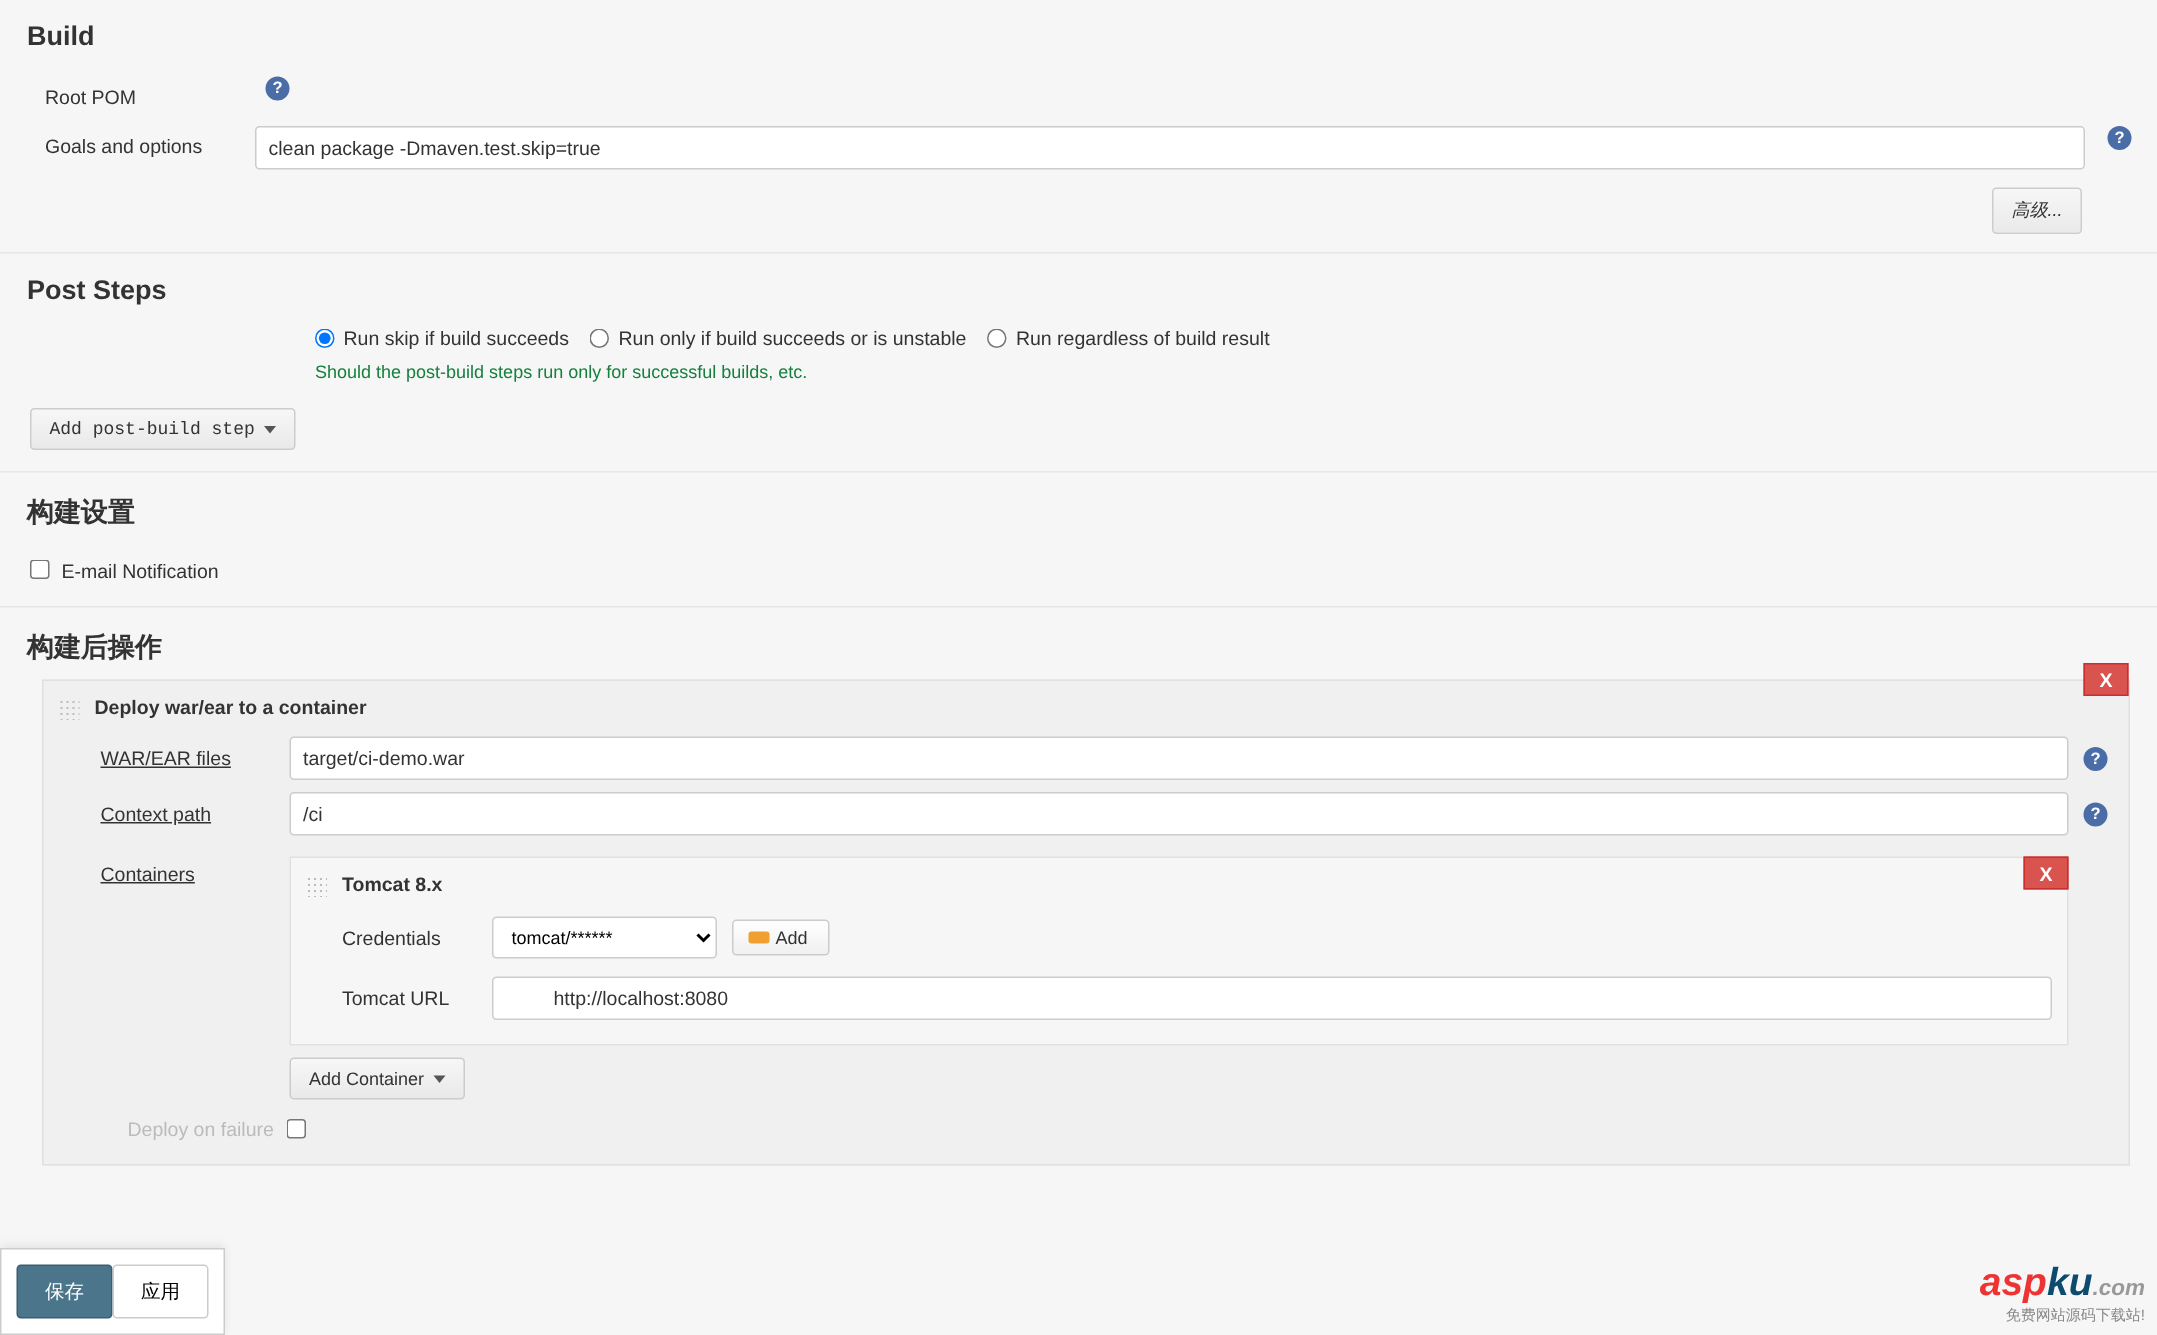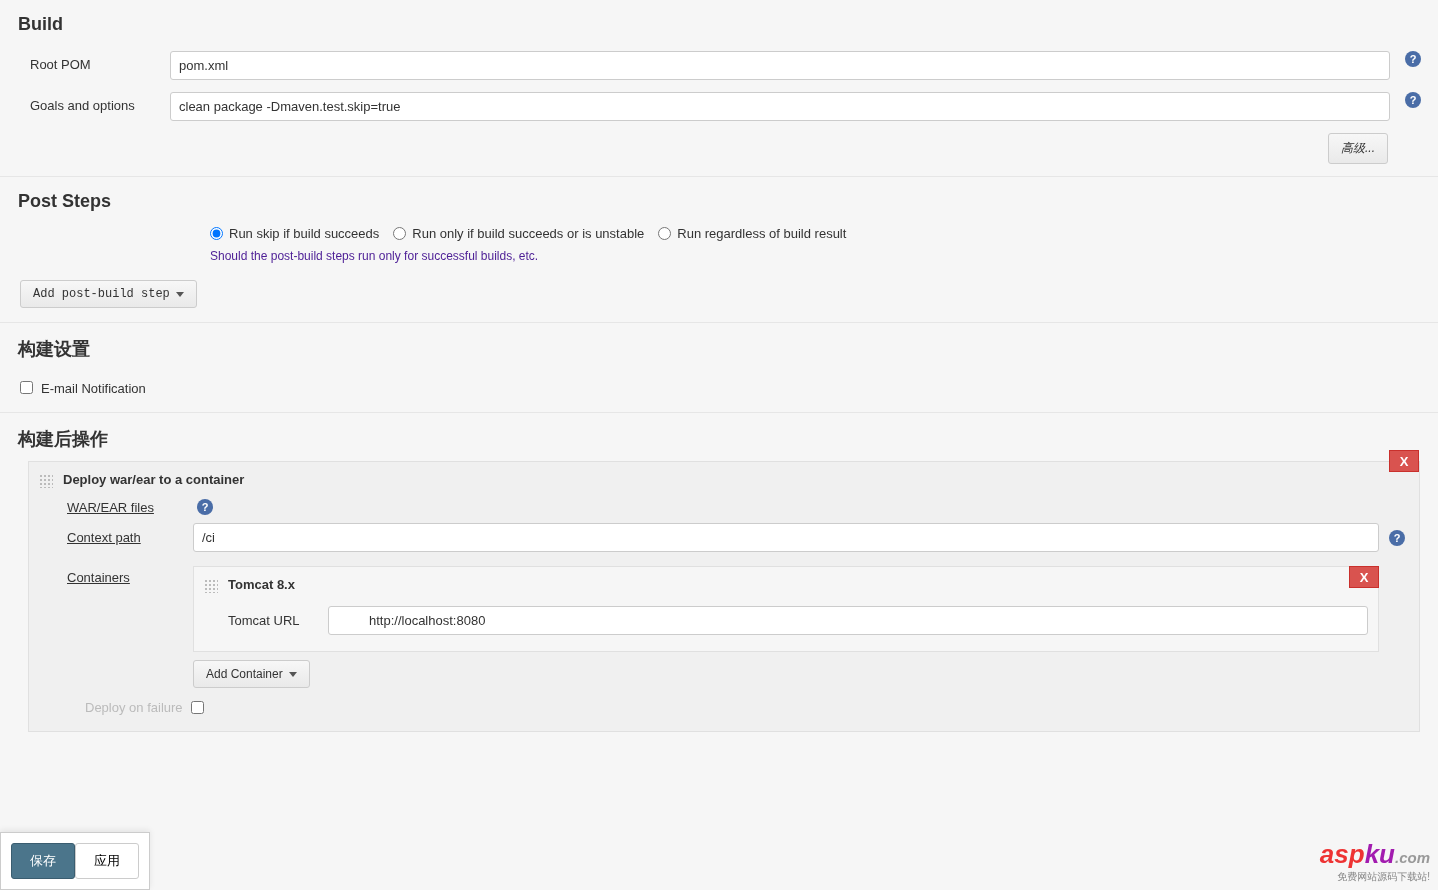--- a/index.html
+++ b/index.html
@@ -12,21 +12,21 @@
   .row-field{flex:1;margin-right:8px;}
   .row-help{width:30px;display:flex;align-items:center;justify-content:center;}
   input[type=text]{width:100%;padding:6px 8px;font-size:13px;border:1px solid #ccc;border-radius:3px;background:#fff;color:#333;}
   .help-icon{width:16px;height:16px;border-radius:50%;background:#4a6da7;color:#fff;font-size:11px;font-weight:bold;display:inline-flex;align-items:center;justify-content:center;cursor:pointer;}
   .adv-row{display:flex;justify-content:flex-end;padding:6px 40px 12px 0;font-style:italic;}
   .btn{display:inline-flex;align-items:center;gap:4px;padding:6px 12px;font-size:12px;color:#333;border:1px solid #ccc;border-radius:3px;cursor:pointer;background:linear-gradient(#fff,#f0f0f0);}
   .btn.grey{background:linear-gradient(#f7f7f7,#e9e9e9);}
   .btn .caret{width:0;height:0;border-left:4px solid transparent;border-right:4px solid transparent;border-top:5px solid #555;margin-left:2px;}
   .radio-row{display:flex;align-items:center;gap:14px;padding:4px 0 4px 200px;flex-wrap:wrap;}
   .radio-item{display:flex;align-items:center;gap:6px;}
-  .hint{color:#4c1d95;font-size:12px;padding:4px 0 12px 200px;}
+  .hint{color:#15803d;font-size:12px;padding:4px 0 12px 200px;}
   .add-step-row{padding:5px 0 14px 10px;font-family:Liberation Mono, monospace;}
   .checkbox-row{display:flex;align-items:flex-start;gap:8px;padding:10px 10px 16px;}
   .publisher-block{margin:0 8px 0 18px;border:1px solid #e0e0e0;background:#f0f0f0;position:relative;padding:10px 10px 10px 34px;}
   .drag-dots{position:absolute;left:10px;top:12px;width:14px;height:14px;background-image:radial-gradient(#bbb 1px,transparent 1px);background-size:4px 4px;}
   .publisher-title{font-weight:bold;font-size:13px;padding:0 0 8px 0;}
   .close-x{position:absolute;right:0;top:0;transform:translateY(-12px);background:#d9534f;color:#fff;font-weight:bold;font-size:13px;width:30px;height:22px;display:flex;align-items:center;justify-content:center;cursor:pointer;border:1px solid #c9302c;}
   .inner-row{display:flex;align-items:center;padding:4px 0;}
   .inner-label{width:130px;padding-left:4px;text-decoration:underline;}
   .inner-field{flex:1;margin-right:6px;}
   .inner-help{width:24px;display:flex;justify-content:center;}
@@ -36,36 +36,33 @@
   .cred-label{width:90px;}
   select{padding:5px 8px;font-size:12px;border:1px solid #ccc;border-radius:3px;background:#fff;min-width:150px;}
   .btn-add{display:inline-flex;align-items:center;gap:4px;padding:4px 10px;font-size:12px;border:1px solid #ccc;border-radius:3px;background:linear-gradient(#fff,#f0f0f0);cursor:pointer;}
   .btn-add .key{width:14px;height:8px;background:#f0a030;border-radius:2px;position:relative;}
   .deploy-fail{padding:8px 0 6px 22px;color:#bbb;font-size:13px;display:flex;align-items:center;gap:8px;}
   .bottom-bar{position:fixed;left:0;bottom:0;background:#fff;border:1px solid #ccc;padding:10px;display:flex;box-shadow:0 -2px 6px rgba(0,0,0,0.08);}
   .btn-primary{background:#4b758b;color:#fff;border:1px solid #3a5d70;padding:8px 18px;border-radius:3px;font-size:13px;cursor:pointer;}
   .btn-default{background:#fff;border:1px solid #ccc;padding:8px 18px;border-radius:3px;font-size:13px;cursor:pointer;}
   .watermark{position:fixed;right:8px;bottom:6px;text-align:right;font-family:Arial;}
   .watermark .big{font-size:26px;font-weight:bold;font-style:italic;}
-  .watermark .big .a{color:#e33;}.watermark .big .b{color:#a21caf;}.watermark .big .c{color:#999;font-size:15px;}
+  .watermark .big .a{color:#e33;}.watermark .big .b{color:#0c4a6e;}.watermark .big .c{color:#999;font-size:15px;}
   .watermark .small{font-size:10px;color:#888;}
   input[type=radio],input[type=checkbox]{margin:0;}
   .spacer-bottom{height:90px;}
 </style>
 </head>
 <body>
 
 <div class="page">
 
   <div class="section-title">Build</div>
   <div class="row">
     <div class="row-label">Root POM</div>
-    <div class="row-field">
-      <input type="text" value="pom.xml" style="">
-    </div>
     <div class="row-help">
         <span class="help-icon">?</span>
       </div>
   </div>
   <div class="row">
     <div class="row-label">Goals and options</div>
     <div class="row-field">
       <input type="text" value="clean package -Dmaven.test.skip=true" style="">
     </div>
     <div class="row-help">
@@ -113,39 +110,51 @@
 
   <div class="section-title">构建后操作</div>
 
   <div class="publisher-block">
     <div class="drag-dots"></div>
     <div class="close-x">X</div>
     <div class="publisher-title">Deploy war/ear to a container</div>
 
     <div class="inner-row">
       <div class="inner-label">WAR/EAR files</div>
+      <div class="inner-field"><input type="text" value="target/ci-demo.war" style=""></div>
       <div class="inner-help">
           <span class="help-icon">?</span>
         </div>
     </div>
     <div class="inner-row">
       <div class="inner-label">Context path</div>
       <div class="inner-field"><input type="text" value="/ci" style=""></div>
       <div class="inner-help">
           <span class="help-icon">?</span>
         </div>
     </div>
 
     <div class="inner-row" style="align-items:flex-start;">
       <div class="inner-label" style="padding-top:10px;">Containers</div>
       <div class="inner-field">
         <div class="container-block">
           <div class="drag-dots"></div>
           <div class="close-x" style="transform:translateY(-1px);right:-1px;">X</div>
           <div class="publisher-title">Tomcat 8.x</div>
+          <div class="cred-row">
+            <div class="cred-label">Credentials</div>
+            <select>
+              <option>tomcat/******</option>
+            </select>
+            <span class="btn-add">
+              <span class="key"></span>
+              <span>Add</span>
+              <span class="caret" style="border-top-color:#777;"></span>
+            </span>
+          </div>
           <div class="cred-row">
             <div class="cred-label">Tomcat URL</div>
             <input type="text" style="flex: 1 1 0%; padding-left: 40px;" value="http://localhost:8080">
           </div>
         </div>
         <span class="btn grey">
           <span>Add Container</span>
           <span class="caret"></span>
         </span>
       </div>

